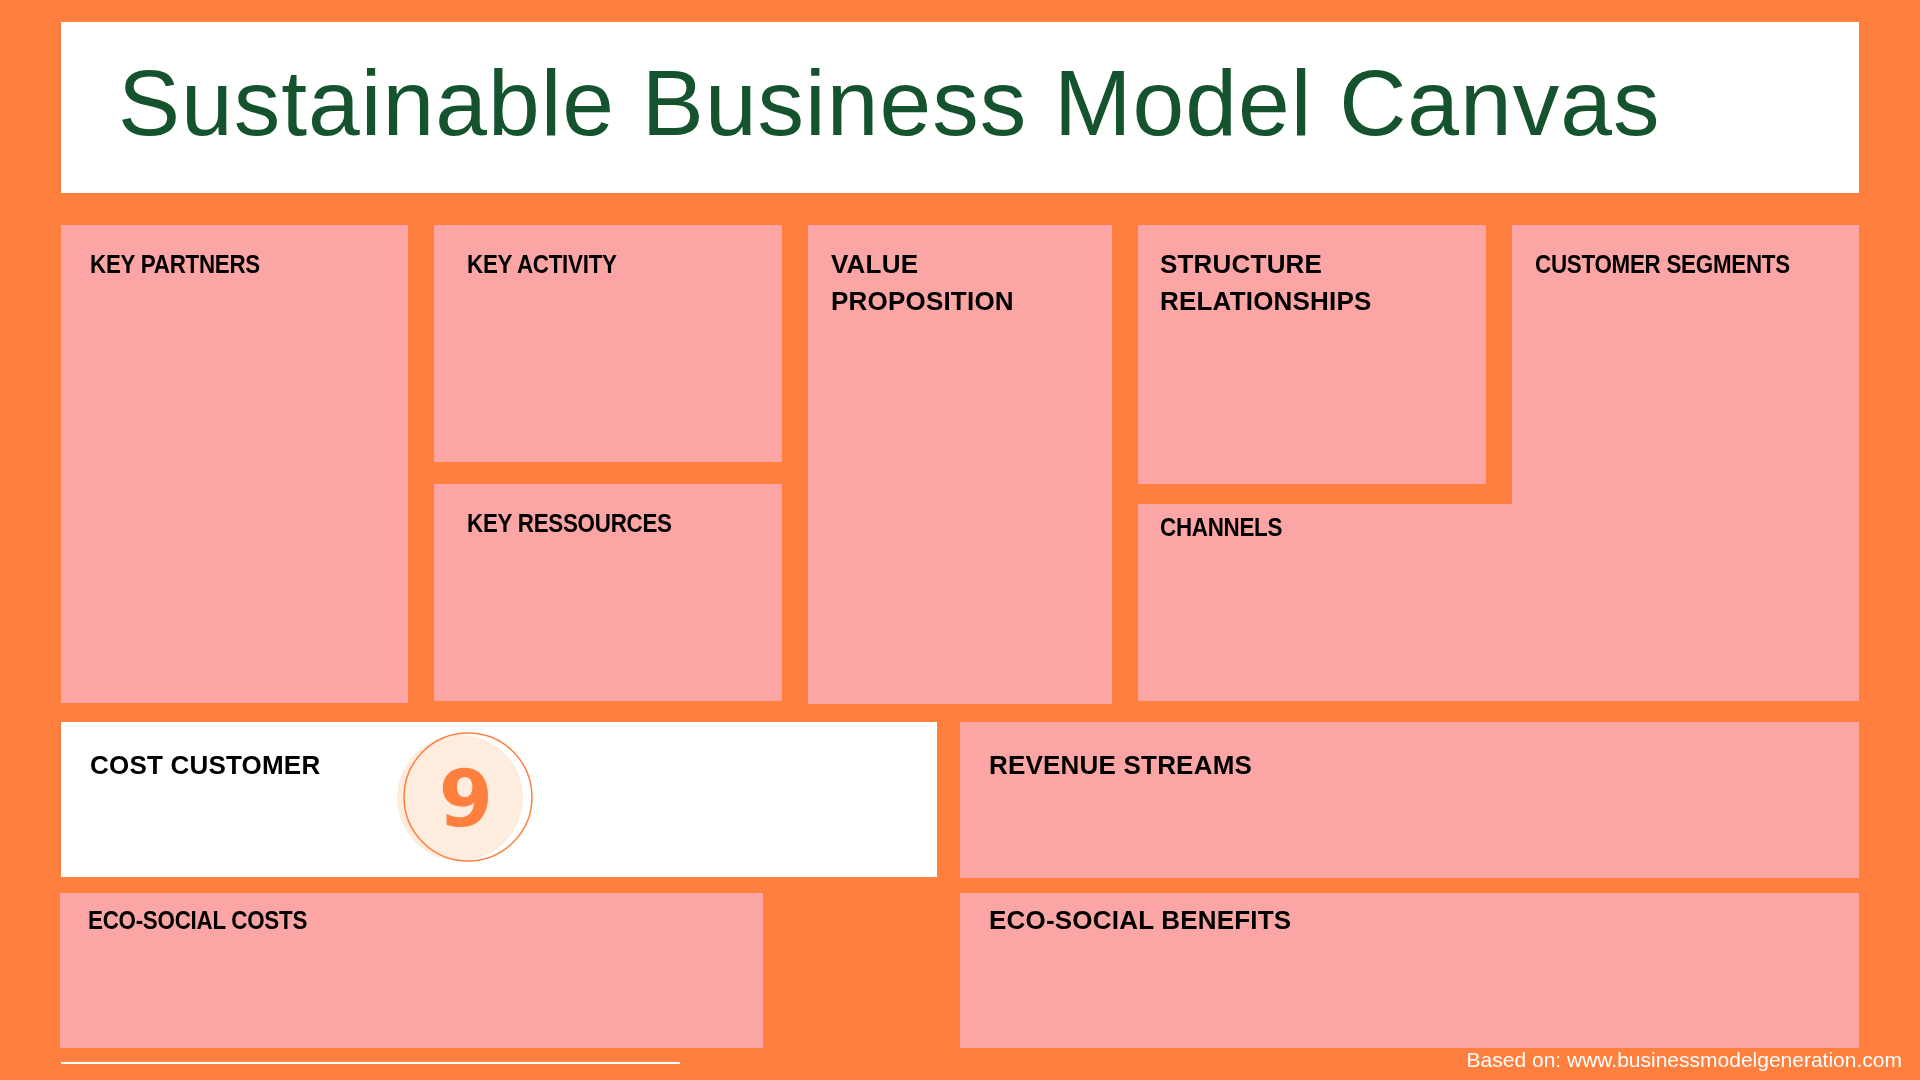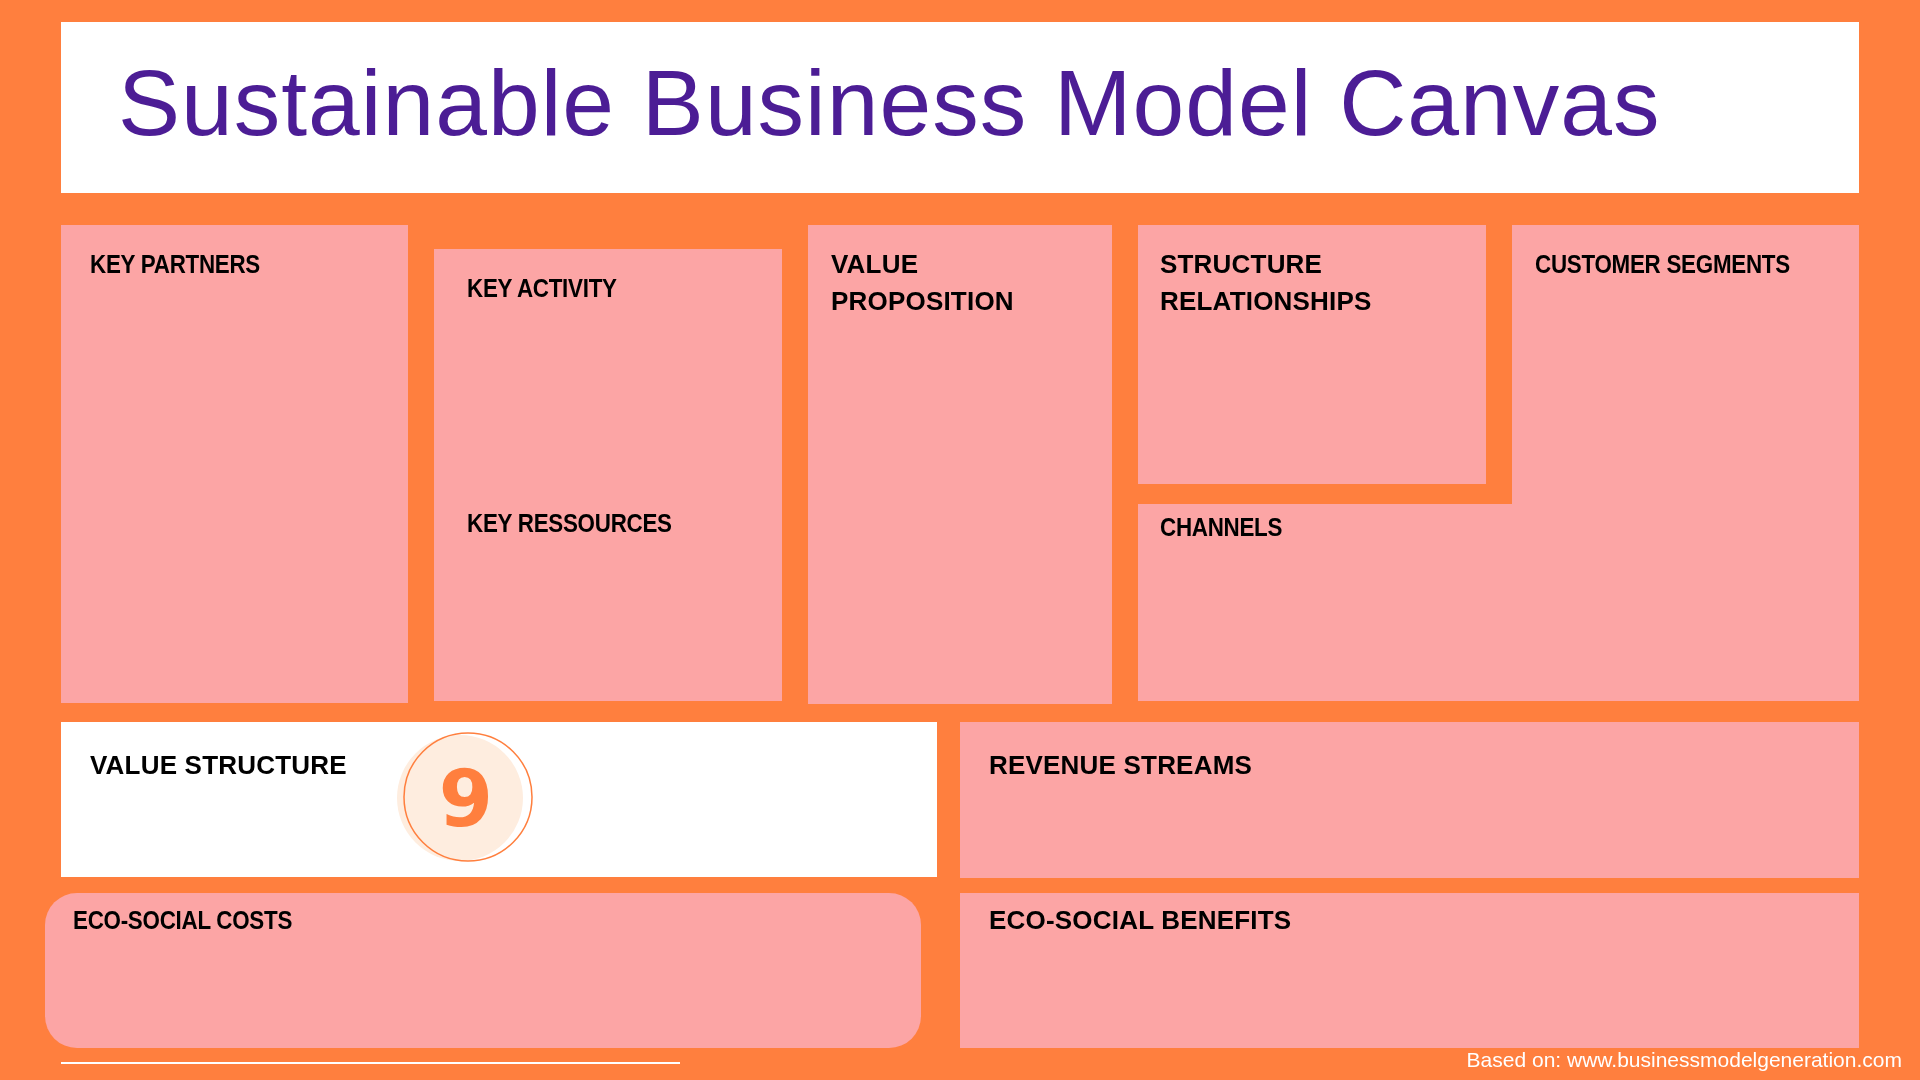--- a/index.html
+++ b/index.html
@@ -9,21 +9,21 @@
     font-family:"Liberation Sans", sans-serif;
   }
   .box { position:absolute; background:#fca5a5; box-sizing:border-box; }
   .box.white { background:#FFFFFF; }
   .title-box {
     position:absolute; left:61px; top:22px; width:1798px; height:171px;
     background:#FFFFFF;
   }
   .title {
     position:absolute; left:118px; top:48px; width:1685px;
-    font-size:93px; line-height:110px; color:#4c1d95; font-weight:400;
+    font-size:93px; line-height:110px; color:#14532d; font-weight:400;
     white-space:nowrap; letter-spacing:1px;
     transform-origin:left center;
   }
   .label {
     position:absolute; font-weight:700; color:#000; font-size:26px;
     line-height:37px; white-space:nowrap; transform-origin:left top;
     letter-spacing:0.2px;
   }
   .label.cond { transform:scaleX(0.86); letter-spacing:-0.3px; }
   .label span { display:block; }
@@ -40,21 +40,21 @@
 </head>
 <body>
 
 <div class="title-box"></div>
 <div class="title" id="title" style="transform: scaleX(1);">Sustainable Business Model Canvas</div>
 
 <div class="box" style="left:61px;top:225px;width:347px;height:478px;">
   <div class="label cond" style="left:29px;top:21px;">KEY PARTNERS</div>
 </div>
 
-<div class="box" style="left:434px;top:225px;width:348px;height:237px;margin-top:24px;">
+<div class="box" style="left:434px;top:225px;width:348px;height:237px;">
   <div class="label cond" style="left:33px;top:21px;">KEY ACTIVITY</div>
 </div>
 
 <div class="box" style="left:434px;top:484px;width:348px;height:217px;">
   <div class="label cond" style="left:33px;top:21px;">KEY RESSOURCES</div>
 </div>
 
 <div class="box" style="left:808px;top:225px;width:304px;height:479px;">
   <div class="label" style="left:23px;top:21px;">
     <span>VALUE</span>
@@ -71,34 +71,34 @@
 
 <div class="box" style="left:1138px;top:504px;width:416px;height:197px;">
   <div class="label cond" style="left:22px;top:5px;">CHANNELS</div>
 </div>
 
 <div class="box" style="left:1512px;top:225px;width:347px;height:476px;">
   <div class="label cond" style="left:23px;top:21px;">CUSTOMER SEGMENTS</div>
 </div>
 
 <div class="box white" style="left:61px;top:722px;width:876px;height:155px;">
-  <div class="label" style="left:29px;top:25px;">VALUE STRUCTURE</div>
+  <div class="label" style="left:29px;top:25px;">COST CUSTOMER</div>
 </div>
 
 <svg class="badge" viewBox="0 0 137 131">
   <circle cx="63" cy="66" r="63" fill="#FEEDDF"></circle>
   <circle cx="71" cy="65" r="64" fill="none" stroke="#FF7F3E" stroke-width="1.5"></circle>
   <text x="69" y="94" text-anchor="middle" font-family="DejaVu Sans, sans-serif" font-weight="700" font-size="78" fill="#FF7F3E">9</text>
 </svg>
 
 <div class="box" style="left:960px;top:722px;width:899px;height:156px;">
   <div class="label" style="left:29px;top:25px;">REVENUE STREAMS</div>
 </div>
 
-<div class="box" style="left:45px;top:893px;width:876px;height:155px;border-radius:32px;">
+<div class="box" style="left:60px;top:893px;width:703px;height:155px;">
   <div class="label cond" style="left:28px;top:9px;">ECO-SOCIAL COSTS</div>
 </div>
 
 <div class="box" style="left:960px;top:893px;width:899px;height:155px;">
   <div class="label" style="left:29px;top:9px;">ECO-SOCIAL BENEFITS</div>
 </div>
 
 <div class="footer-line"></div>
 <div class="footer-text">Based on: www.businessmodelgeneration.com</div>
 

